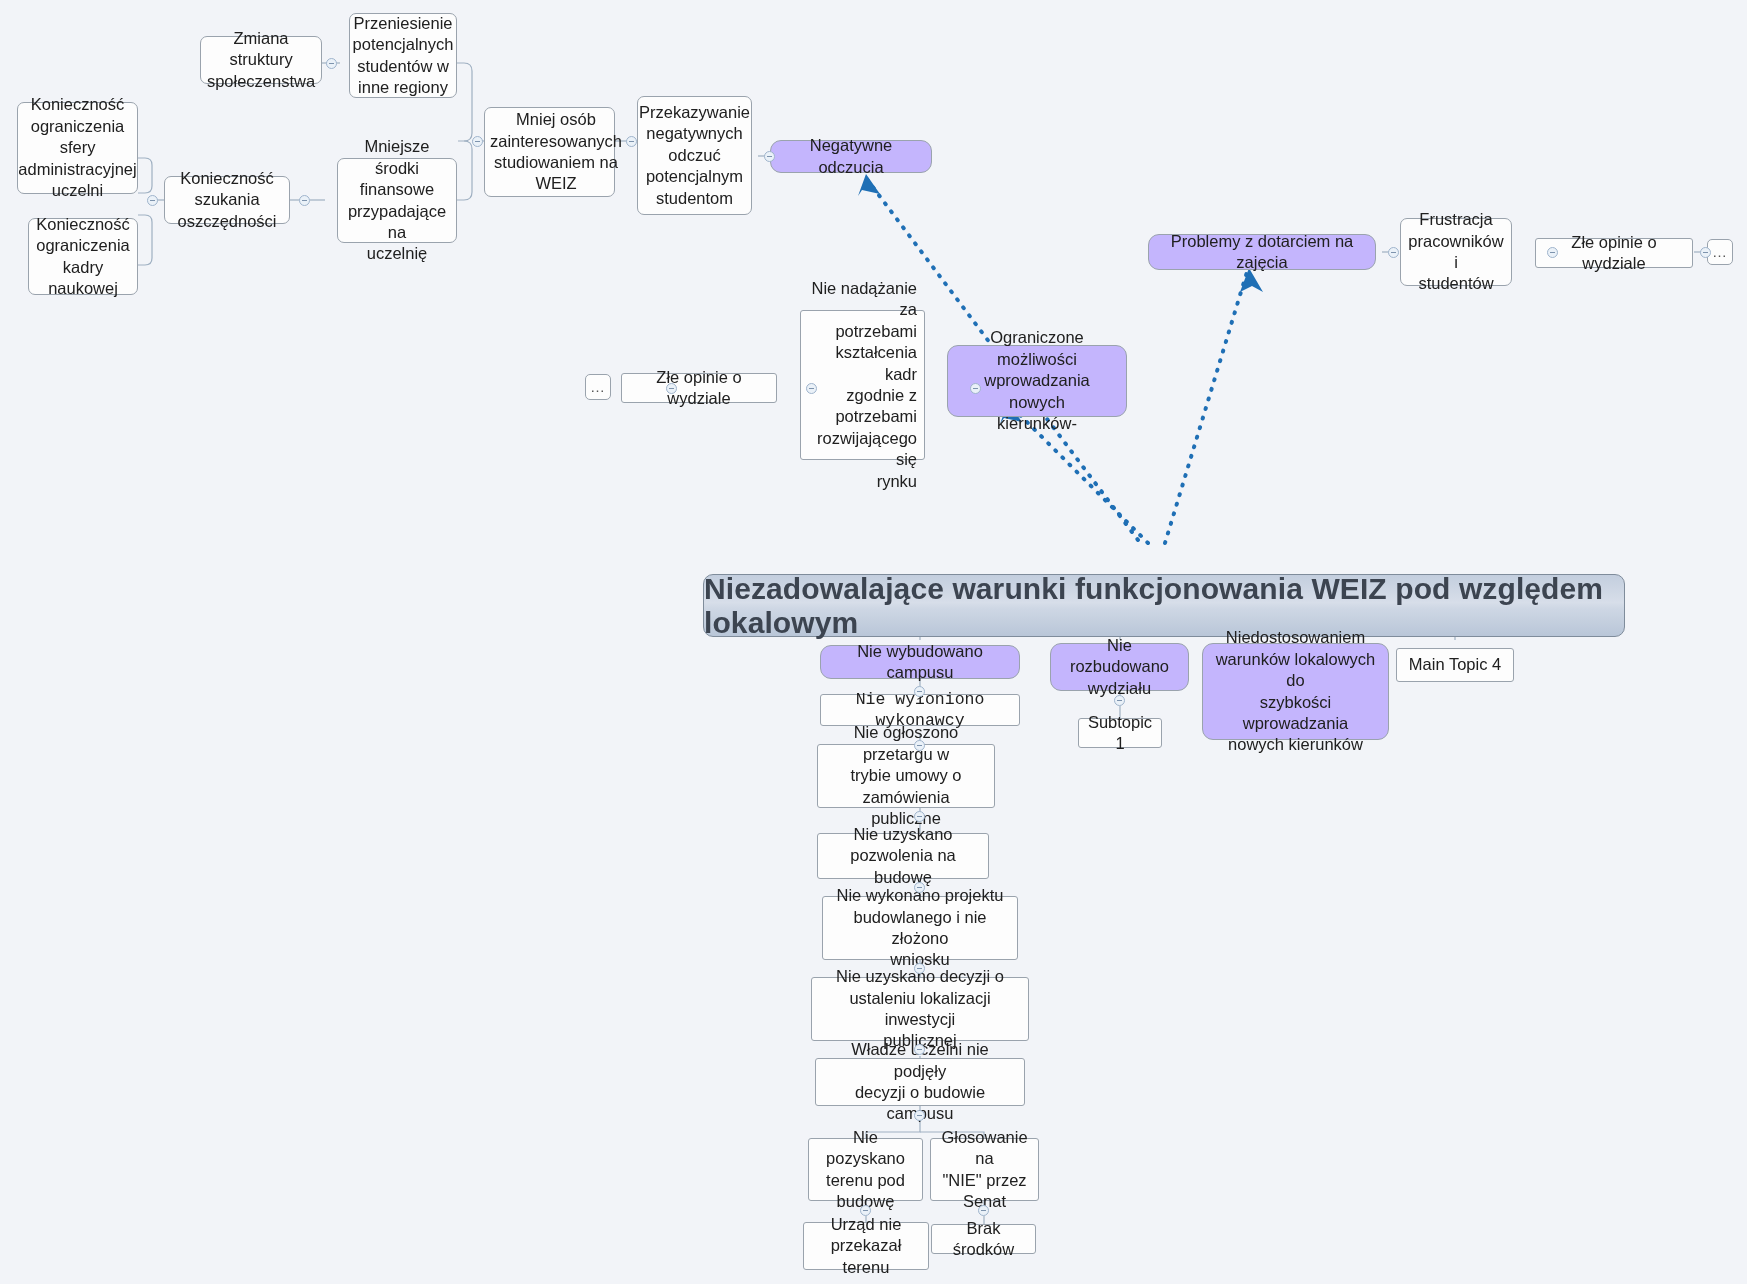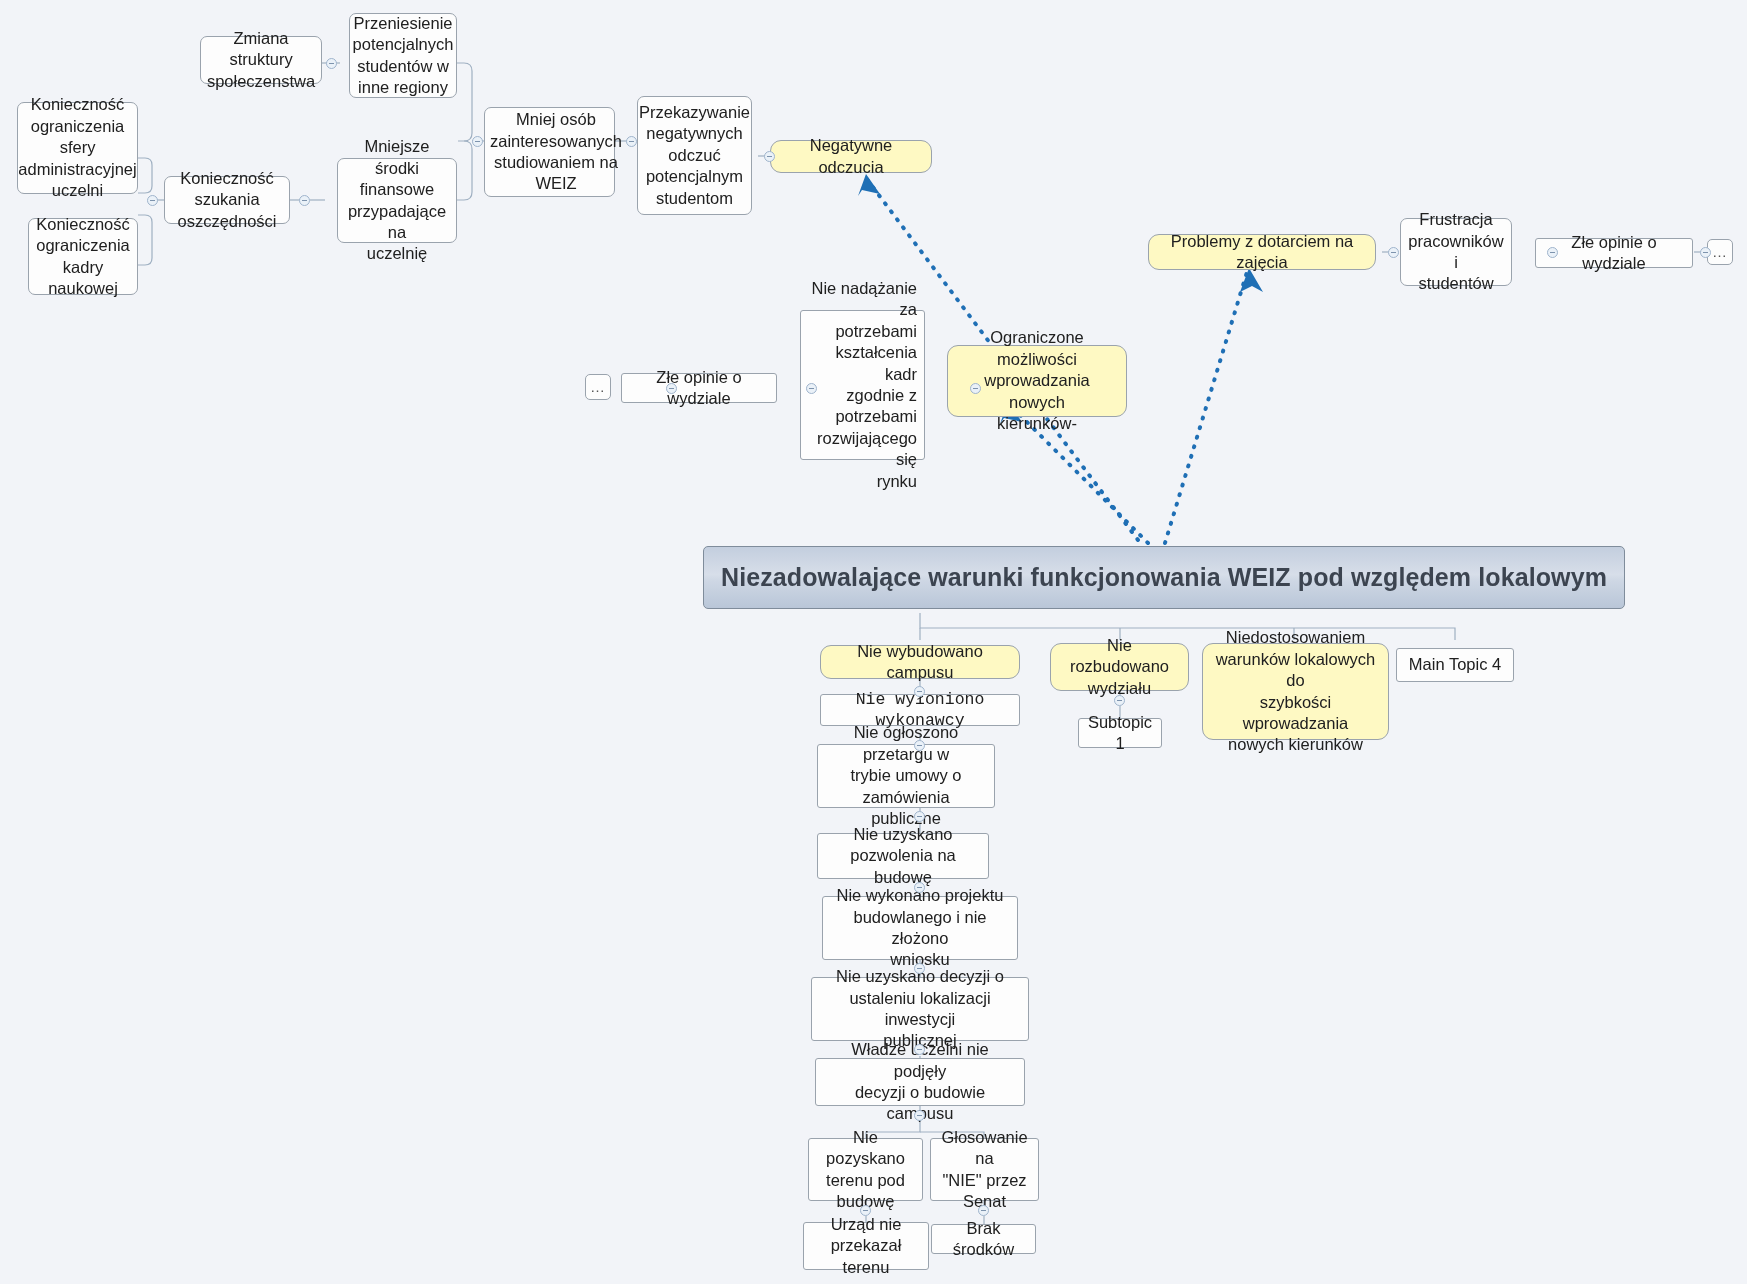--- a/index.html
+++ b/index.html
@@ -23,38 +23,39 @@
     font-size:16.5px;
     line-height:1.30;
     text-align:center;
     display:flex;
     align-items:center;
     justify-content:center;
     padding:3px 7px;
     white-space:pre-line;
   }
   .node.sq{border-radius:3px;}
-  .node.pill{border-radius:11px;background:#fef9c3;}
+  .node.pill{border-radius:11px;background:#c4b5fd;}
   .node.ellipsis{
     font-size:15px;color:#555;letter-spacing:1px;
     border-radius:5px;padding:0;
   }
 
   
   .main-topic{
     position:absolute;
     box-sizing:border-box;
     border:1px solid #7f8c9b;
     background:linear-gradient(to bottom,#c3cede 0%,#d7dee9 45%,#ced7e4 55%,#b9c6d8 100%);
     display:flex;align-items:center;justify-content:center;
     color:#3c4450;
     font-weight:bold;
-    font-size:25px;
+    font-size:30px;
     letter-spacing:0.1px;
-    border-radius:5px;
+    border-radius:10px;
+    margin-top:28px;
   }
 
   
   .handle{
     position:absolute;
     width:11px;height:11px;
     box-sizing:border-box;
     border:1px solid #9fb4cc;
     border-radius:50%;
     background:#eaf1f8;

